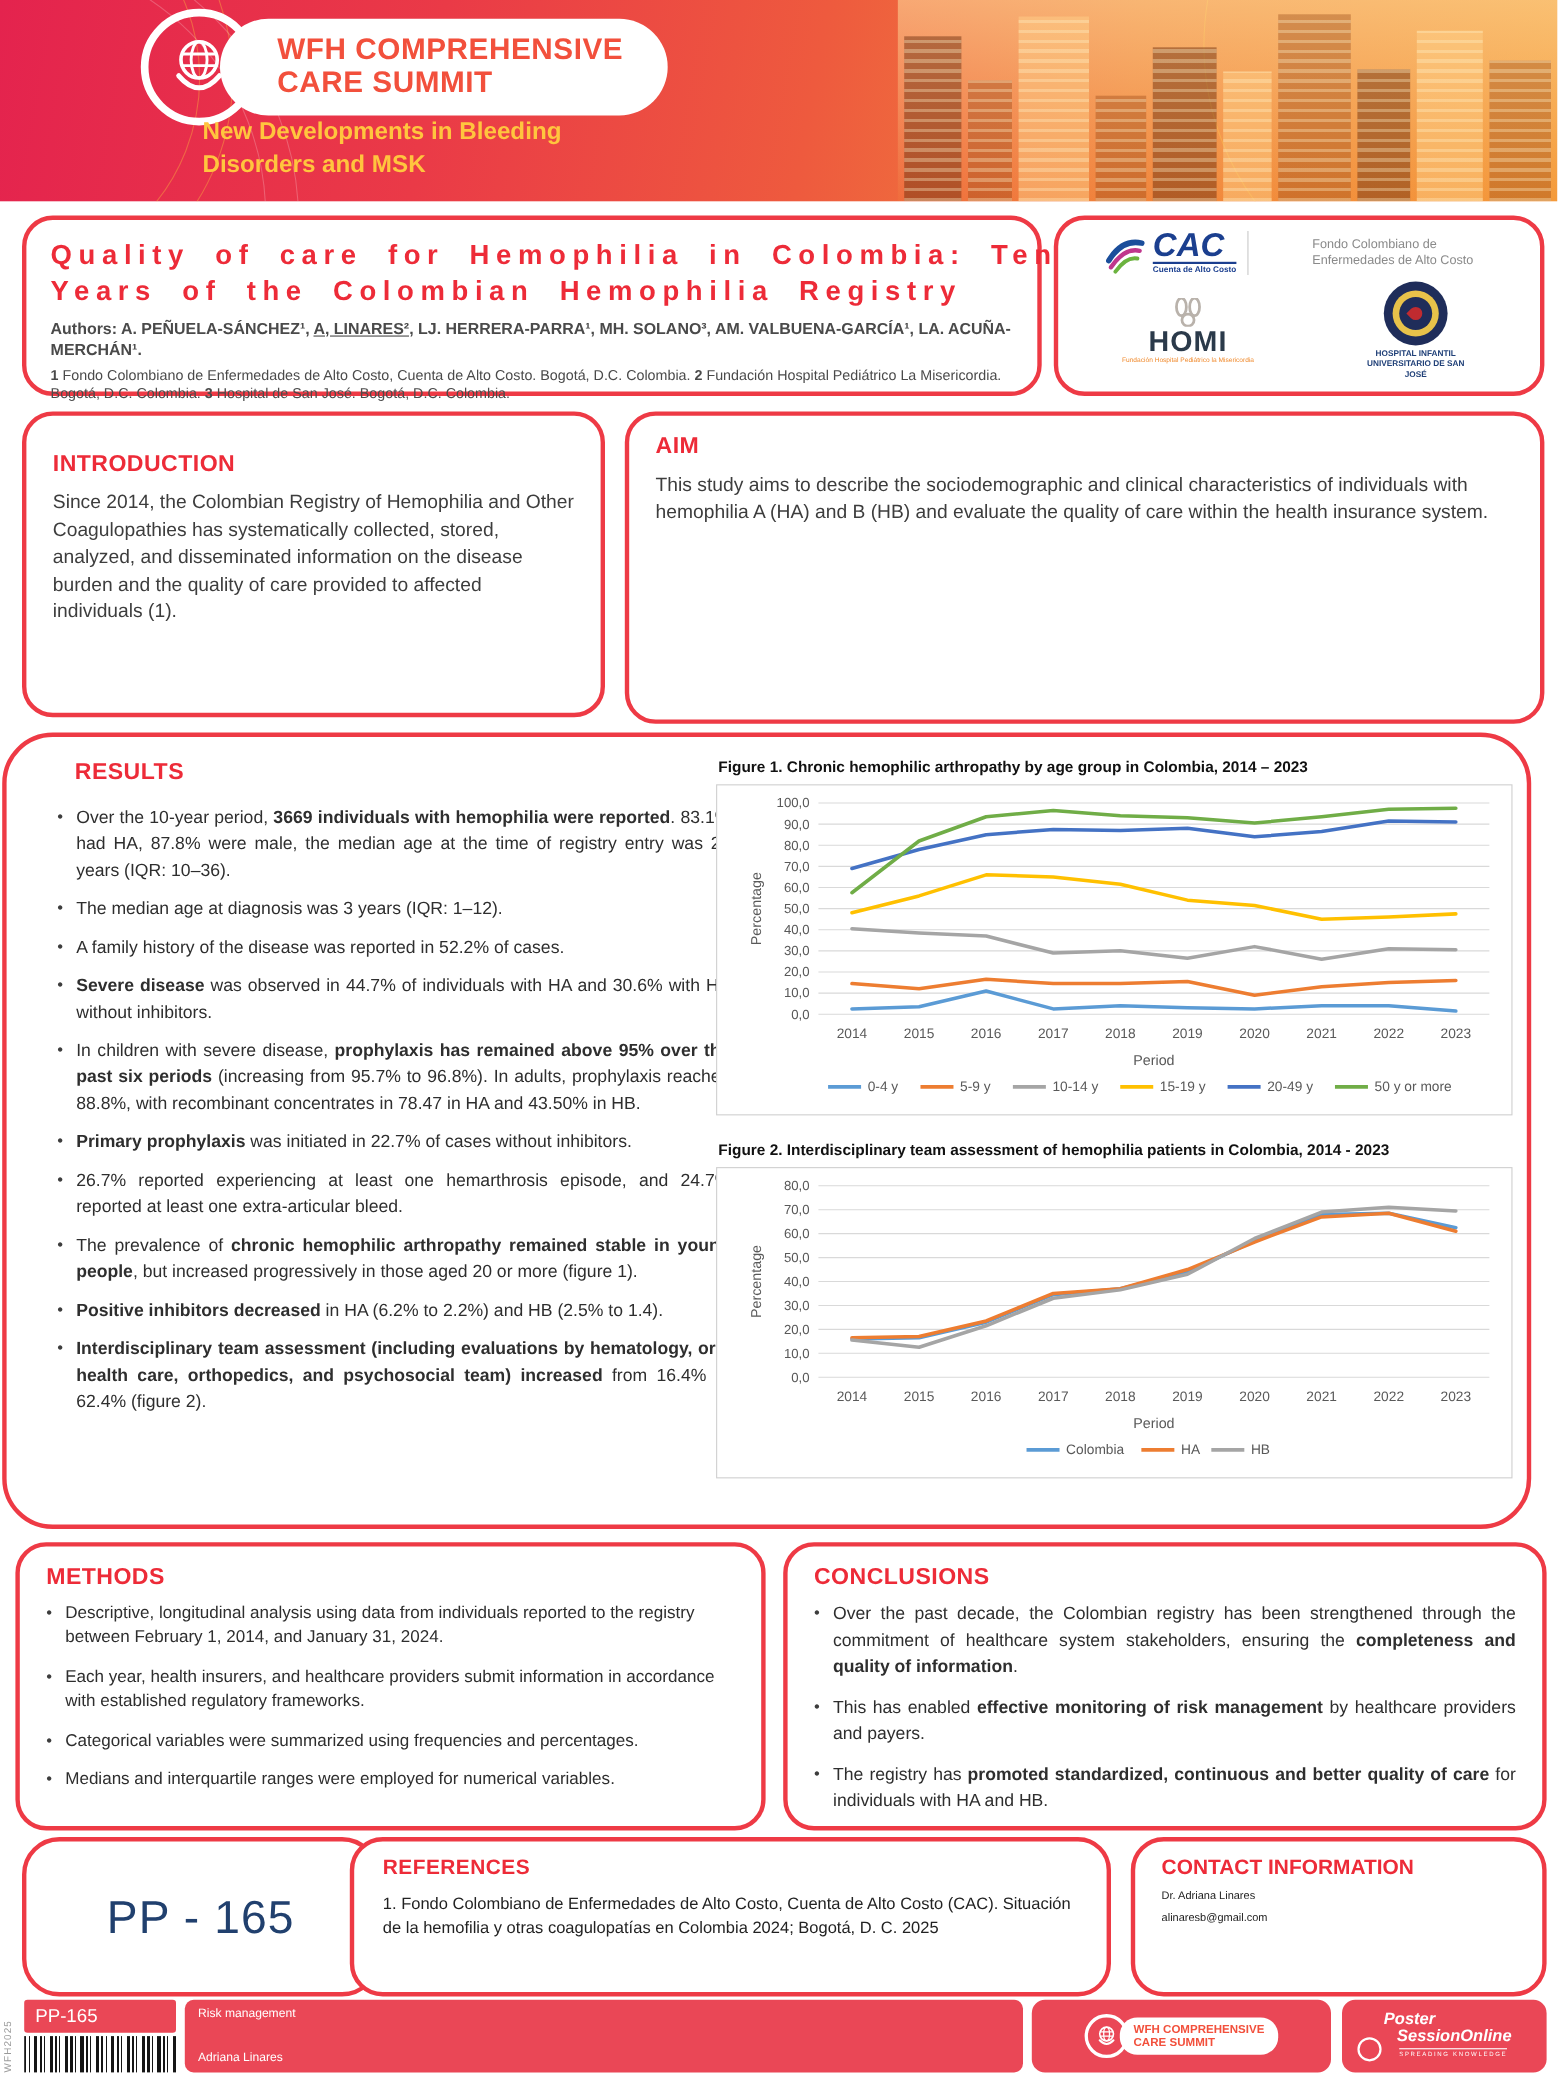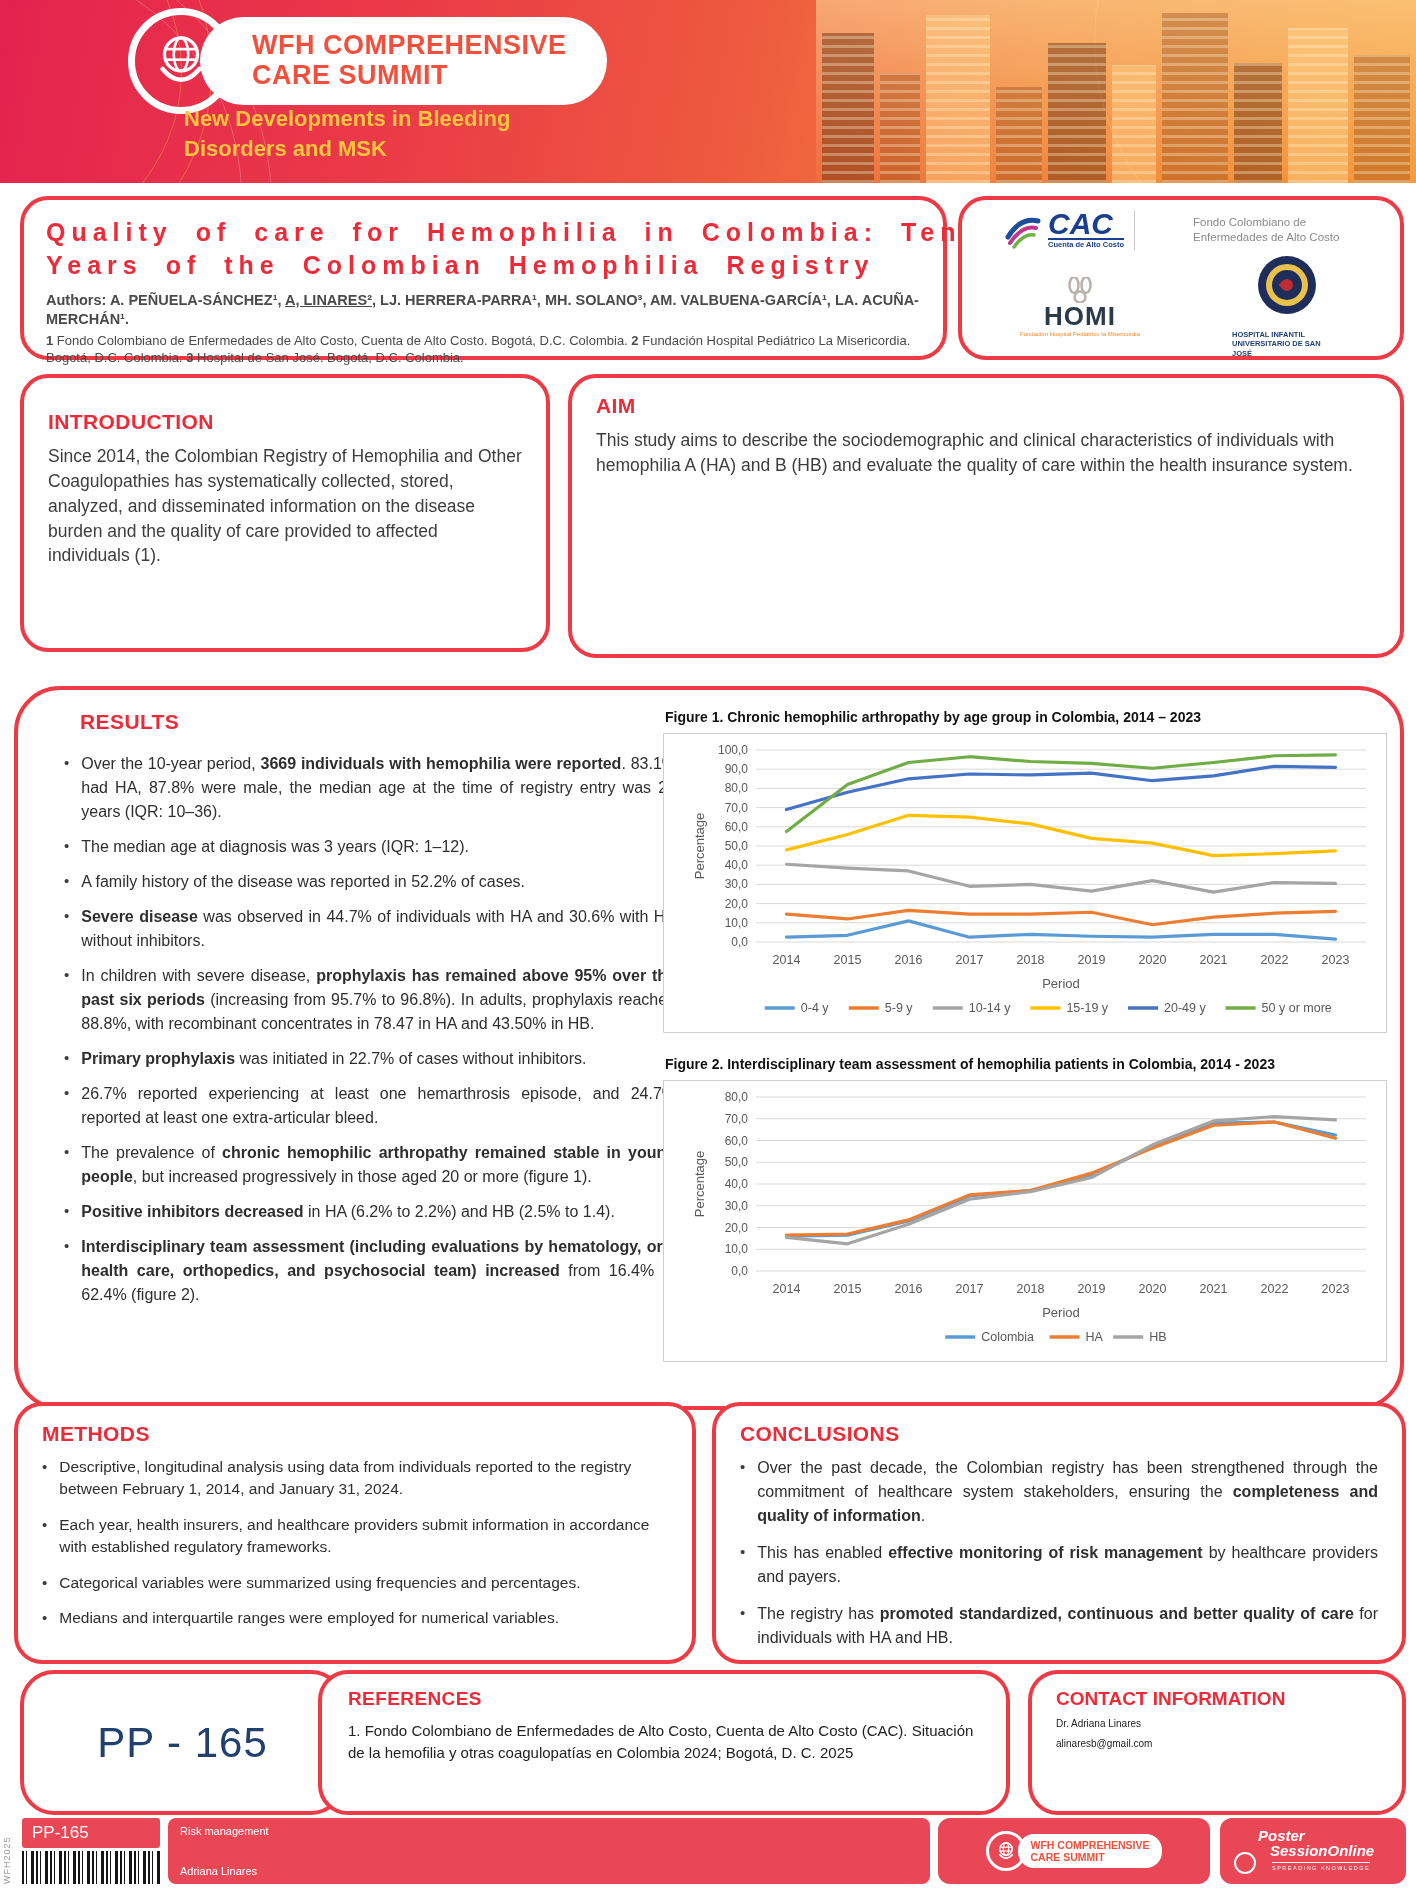--- a/index.html
+++ b/index.html
@@ -43,28 +43,28 @@
   .cac-right{color:#8a8a8a;font-size:11.5px;line-height:1.3;width:165px;margin-left:48px;}
   .logos-bottom{display:flex;align-items:center;justify-content:space-around;margin-top:6px;}
   .homi{display:flex;flex-direction:column;align-items:center;}
   .homi-txt{color:#2b3a4a;font-weight:800;font-size:26px;letter-spacing:1px;line-height:1;}
   .homi-sub{color:#f08a2d;font-size:6px;margin-top:2px;}
   .seal-wrap{display:flex;flex-direction:column;align-items:center;}
   .seal{width:58px;height:58px;border-radius:50%;background:#1f2d5a;display:flex;align-items:center;justify-content:center;}
   .seal .ring{width:42px;height:42px;border-radius:50%;background:#e8c24a;display:flex;align-items:center;justify-content:center;}
   .seal .core{width:30px;height:30px;border-radius:50%;background:#1f2d5a;display:flex;align-items:center;justify-content:center;}
   .seal .flower{width:12px;height:12px;border-radius:50% 50% 50% 0;background:#c02b30;transform:rotate(45deg);}
-  .seal-label{color:#1f3f77;font-weight:700;font-size:7.5px;line-height:1.25;margin-top:16px;width:110px;}
+  .seal-label{color:#1f3f77;font-weight:700;font-size:7.5px;text-align:center;line-height:1.25;margin-top:3px;width:110px;}
 
   
   .intro-box{left:20px;top:374px;width:530px;height:278px;padding:32px 24px;}
   .aim-box{left:568px;top:374px;width:836px;height:284px;padding:16px 24px;}
 
   
-  .results-box{left:14px;top:666px;width:1390px;height:724px;border-radius:46px;margin-top:20px;}
+  .results-box{left:2px;top:666px;width:1390px;height:724px;border-radius:46px;}
   .results-head{position:absolute;left:62px;top:20px;}
   .bullets{position:absolute;left:46px;top:62px;width:612px;}
   .bullet{display:flex;gap:12px;margin-bottom:11px;}
   .bullet .dot{color:#3d3d3d;font-size:15px;line-height:1.5;flex:none;}
   .bullet .bt{color:#2e2e2e;font-size:16px;line-height:1.5;text-align:justify;flex:1;}
   .small-bullet .bt{font-size:15.5px;line-height:1.45;text-align:left;}
   .figcol{position:absolute;left:645px;top:18px;width:736px;}
   .figtitle{color:#111;font-weight:700;font-size:14px;line-height:1.3;margin:0 0 7px 2px;}
   .figtitle.w2{width:640px;}
   .chartbox{background:#fff;border:1px solid #cfcfcf;width:722px;}

